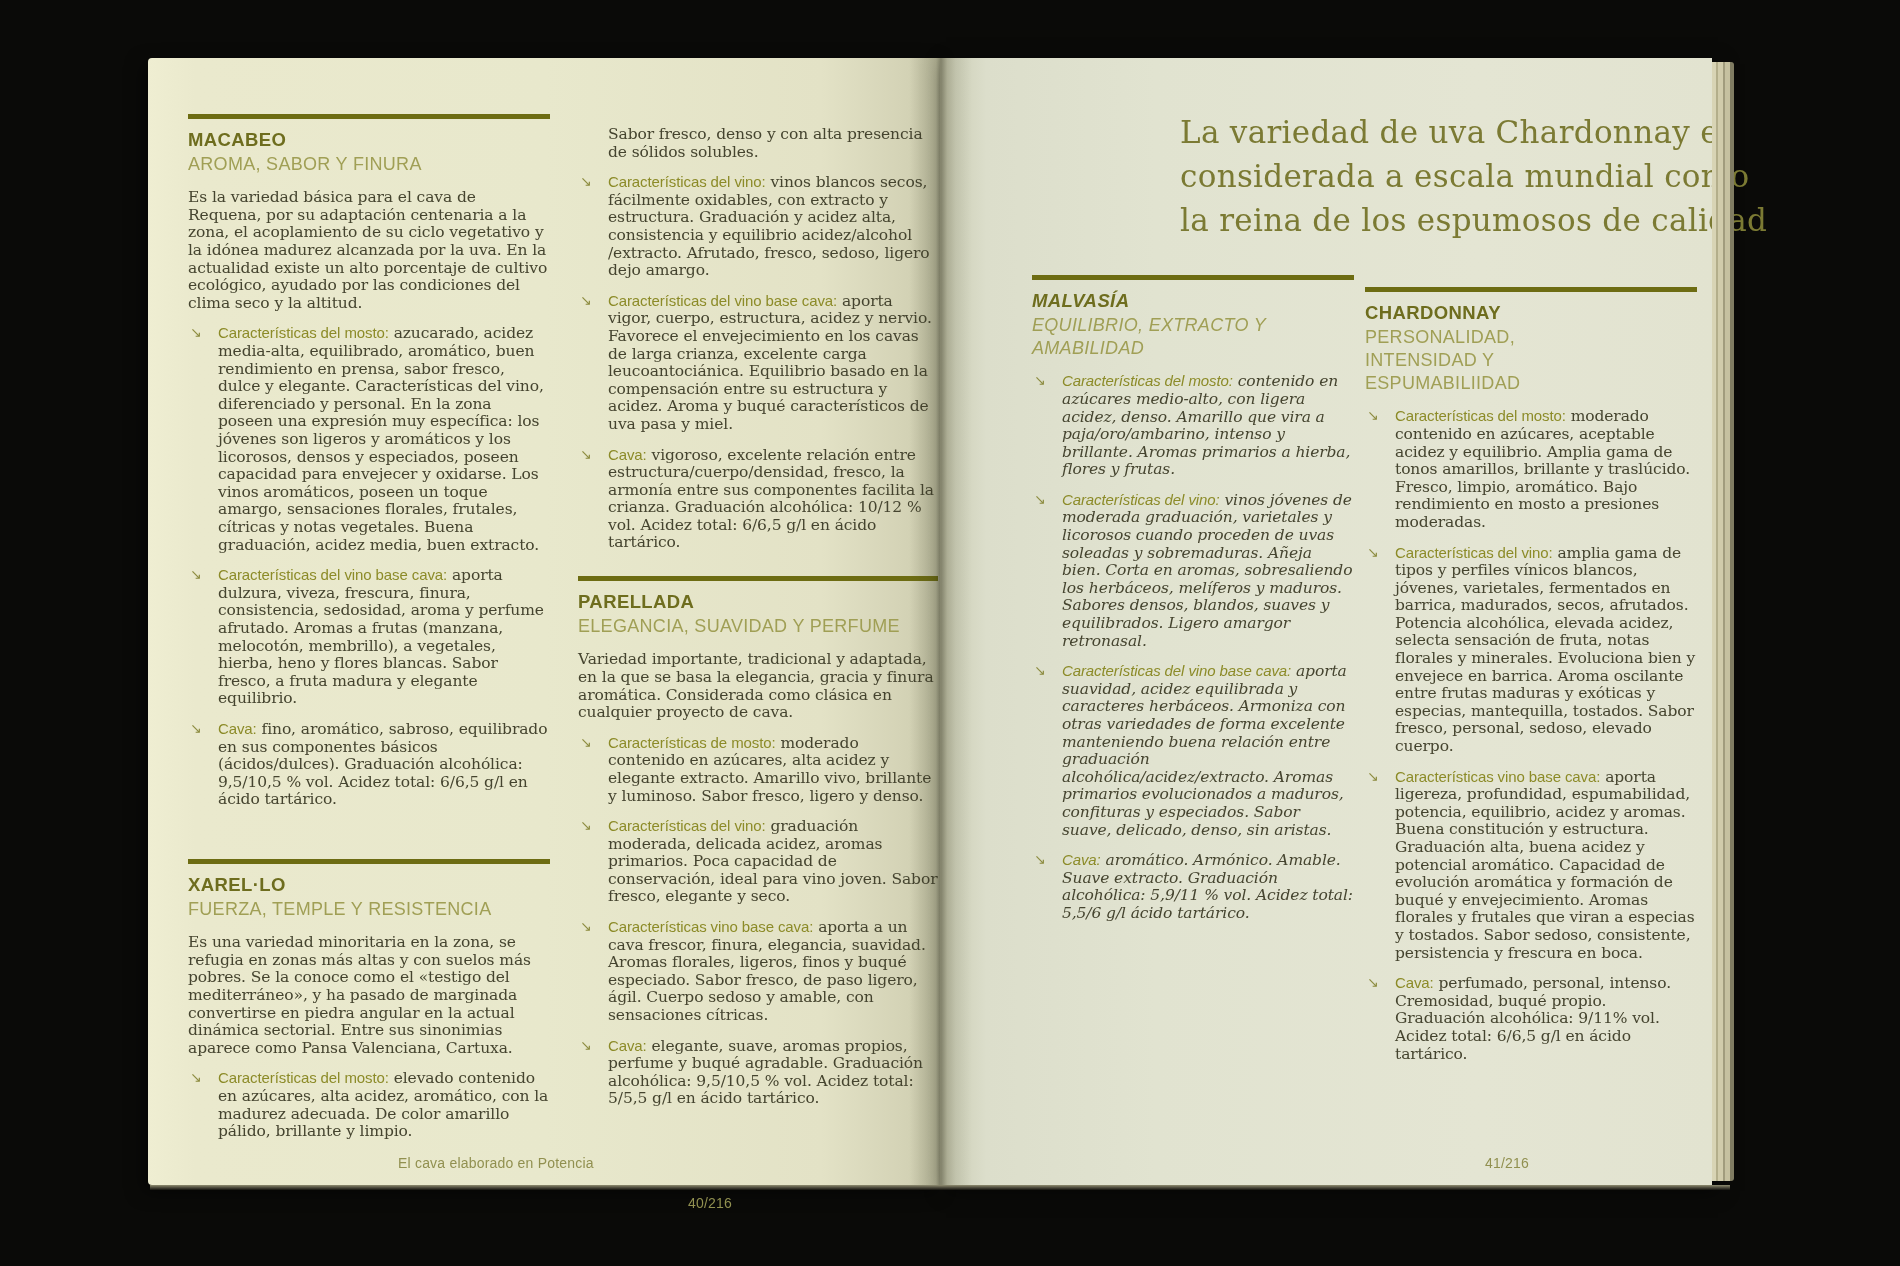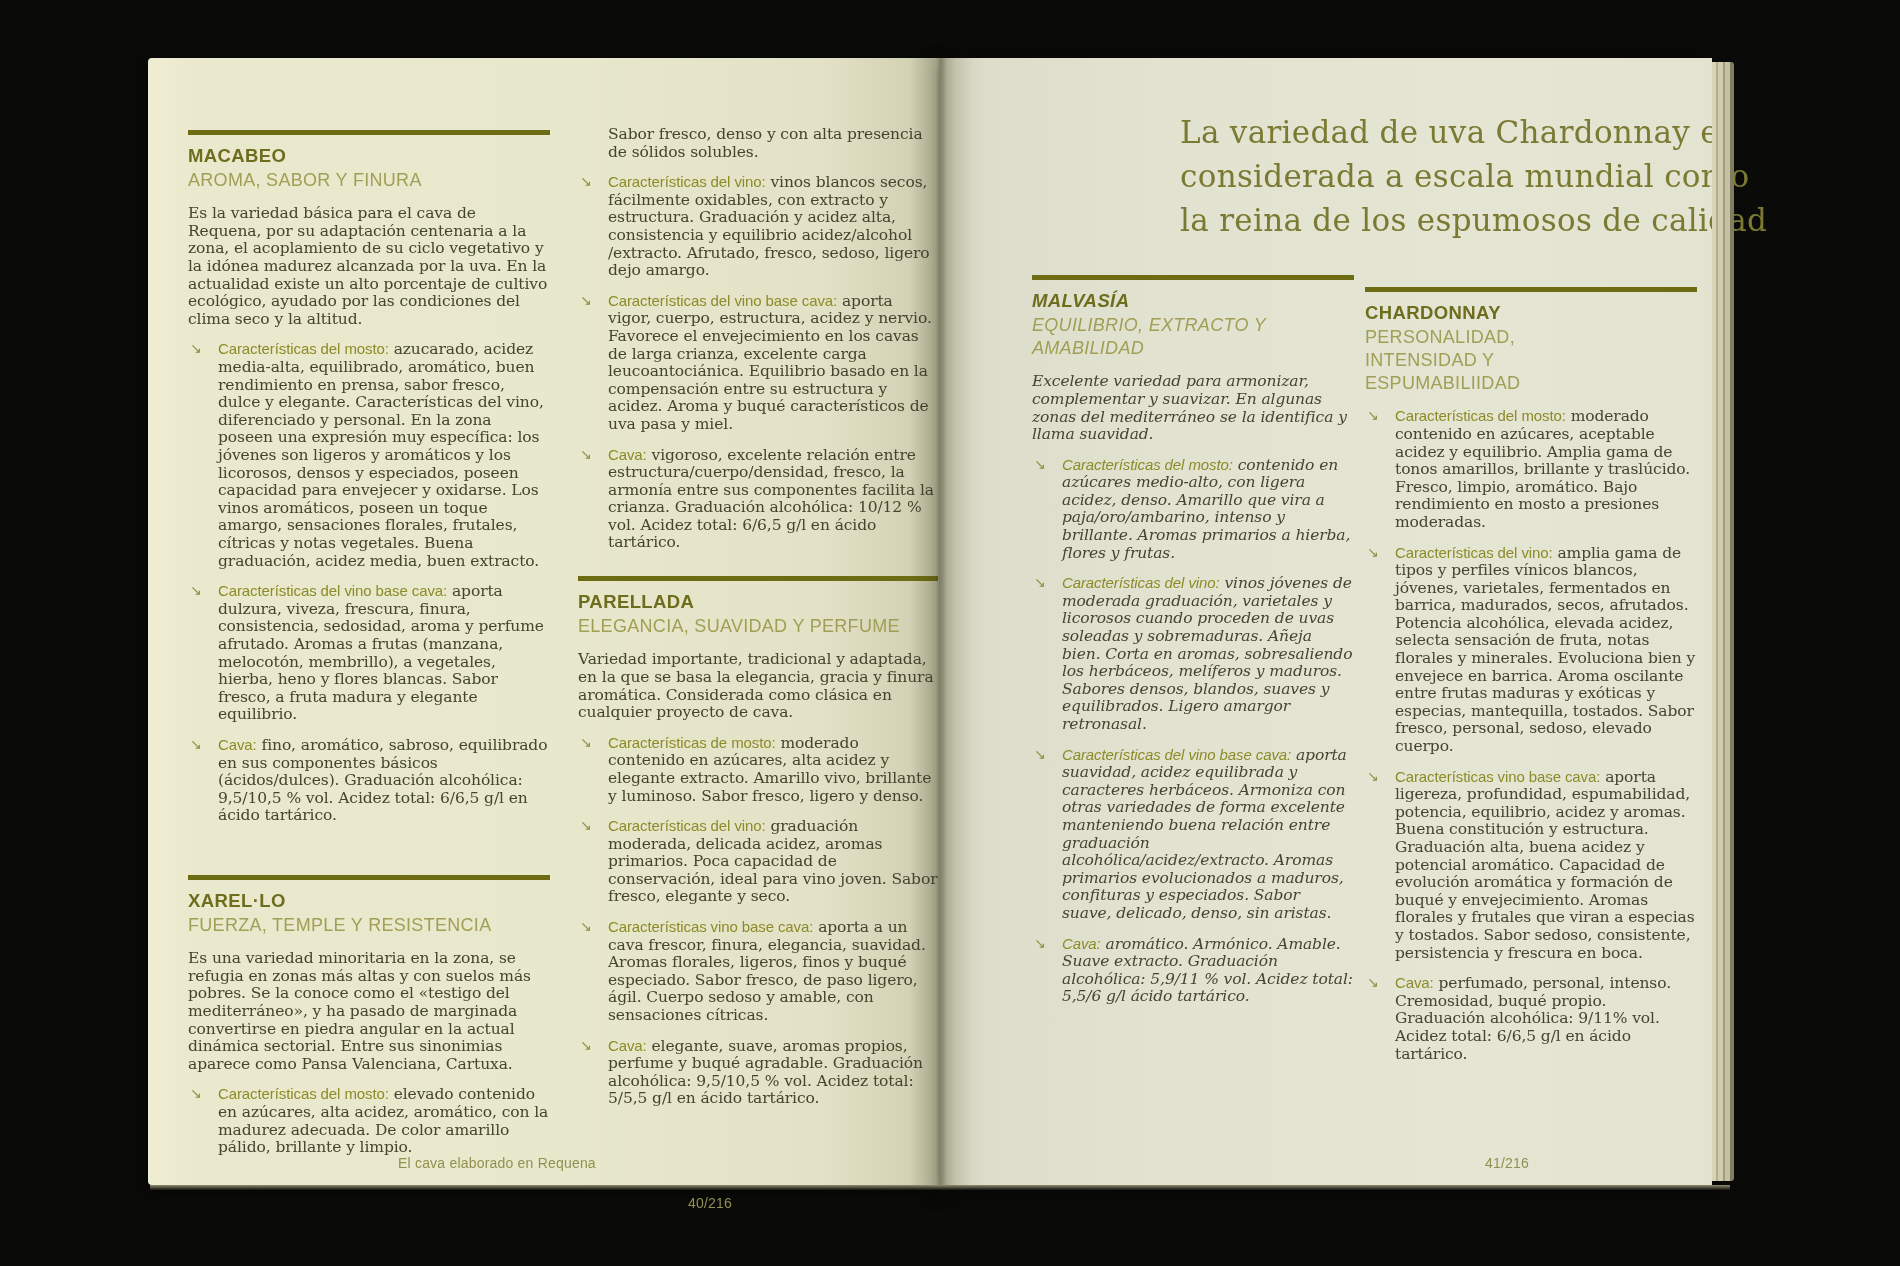--- a/index.html
+++ b/index.html
@@ -61,21 +61,21 @@
     color:#919050;letter-spacing:.2px;
   }
 </style>
 </head>
 <body>
 
 <div class="book">
 
   <div class="page page-left">
 
-    <div class="col" style="left:40px;top:72px;width:362px;">
+    <div class="col" style="left:40px;top:56px;width:362px;">
 
       <div class="sec">
         <div class="rule"></div>
         <h2 class="sec-title">MACABEO</h2>
         <div class="sec-sub">AROMA, SABOR Y FINURA</div>
         <p class="intro">Es la variedad básica para el cava de Requena, por su adaptación centenaria a la zona, el acoplamiento de su ciclo vegetativo y la idónea madurez alcanzada por la uva. En la actualidad existe un alto porcentaje de cultivo ecológico, ayudado por las condiciones del clima seco y la altitud.</p>
 
         <div class="bullet">
           <span class="arrow">↘</span>
           <p class="btext"><span class="blabel">Características del mosto:</span> <span>azucarado, acidez media-alta, equilibrado, aromático, buen rendimiento en prensa, sabor fresco, dulce y elegante. Características del vino, diferenciado y personal. En la zona poseen una expresión muy específica: los jóvenes son ligeros y aromáticos y los licorosos, densos y especiados, poseen capacidad para envejecer y oxidarse. Los vinos aromáticos, poseen un toque amargo, sensaciones florales, frutales, cítricas y notas vegetales. Buena graduación, acidez media, buen extracto.</span></p>
@@ -138,38 +138,37 @@
           <span class="arrow">↘</span>
           <p class="btext"><span class="blabel">Características vino base cava:</span> <span>aporta a un cava frescor, finura, elegancia, suavidad. Aromas florales, ligeros, finos y buqué especiado. Sabor fresco, de paso ligero, ágil. Cuerpo sedoso y amable, con sensaciones cítricas.</span></p>
         </div>
         <div class="bullet">
           <span class="arrow">↘</span>
           <p class="btext"><span class="blabel">Cava:</span> <span>elegante, suave, aromas propios, perfume y buqué agradable. Graduación alcohólica: 9,5/10,5 % vol. Acidez total: 5/5,5 g/l en ácido tartárico.</span></p>
         </div>
       </div>
     </div>
 
-    <div class="footer-item" style="left:250px;top:1098px;">El cava elaborado en Requena</div>
+    <div class="footer-item" style="left:250px;top:1098px;">El cava elaborado en Potencia</div>
     <div class="footer-item" style="left:540px;top:1098px;margin-top:40px;">40/216</div>
   </div>
 
   <div class="page page-right">
 
     <div class="headline" style="left:240px;top:52px;width:500px;">
       <div>La variedad de uva Chardonnay es</div>
       <div>considerada a escala mundial como</div>
       <div>la reina de los espumosos de calidad</div>
     </div>
 
     <div class="col" style="left:92px;top:217px;width:322px;font-style:italic;">
       <div class="sec">
         <div class="rule"></div>
         <h2 class="sec-title">MALVASÍA</h2>
         <div class="sec-sub">EQUILIBRIO, EXTRACTO Y AMABILIDAD</div>
-        <p class="intro">Excelente variedad para armonizar, complementar y suavizar. En algunas zonas del mediterráneo se la identifica y llama suavidad.</p>
 
         <div class="bullet">
           <span class="arrow">↘</span>
           <p class="btext"><span class="blabel">Características del mosto:</span> <span>contenido en azúcares medio-alto, con ligera acidez, denso. Amarillo que vira a paja/oro/ambarino, intenso y brillante. Aromas primarios a hierba, flores y frutas.</span></p>
         </div>
         <div class="bullet">
           <span class="arrow">↘</span>
           <p class="btext"><span class="blabel">Características del vino:</span> <span>vinos jóvenes de moderada graduación, varietales y licorosos cuando proceden de uvas soleadas y sobremaduras. Añeja bien. Corta en aromas, sobresaliendo los herbáceos, melíferos y maduros. Sabores densos, blandos, suaves y equilibrados. Ligero amargor retronasal.</span></p>
         </div>
         <div class="bullet">

